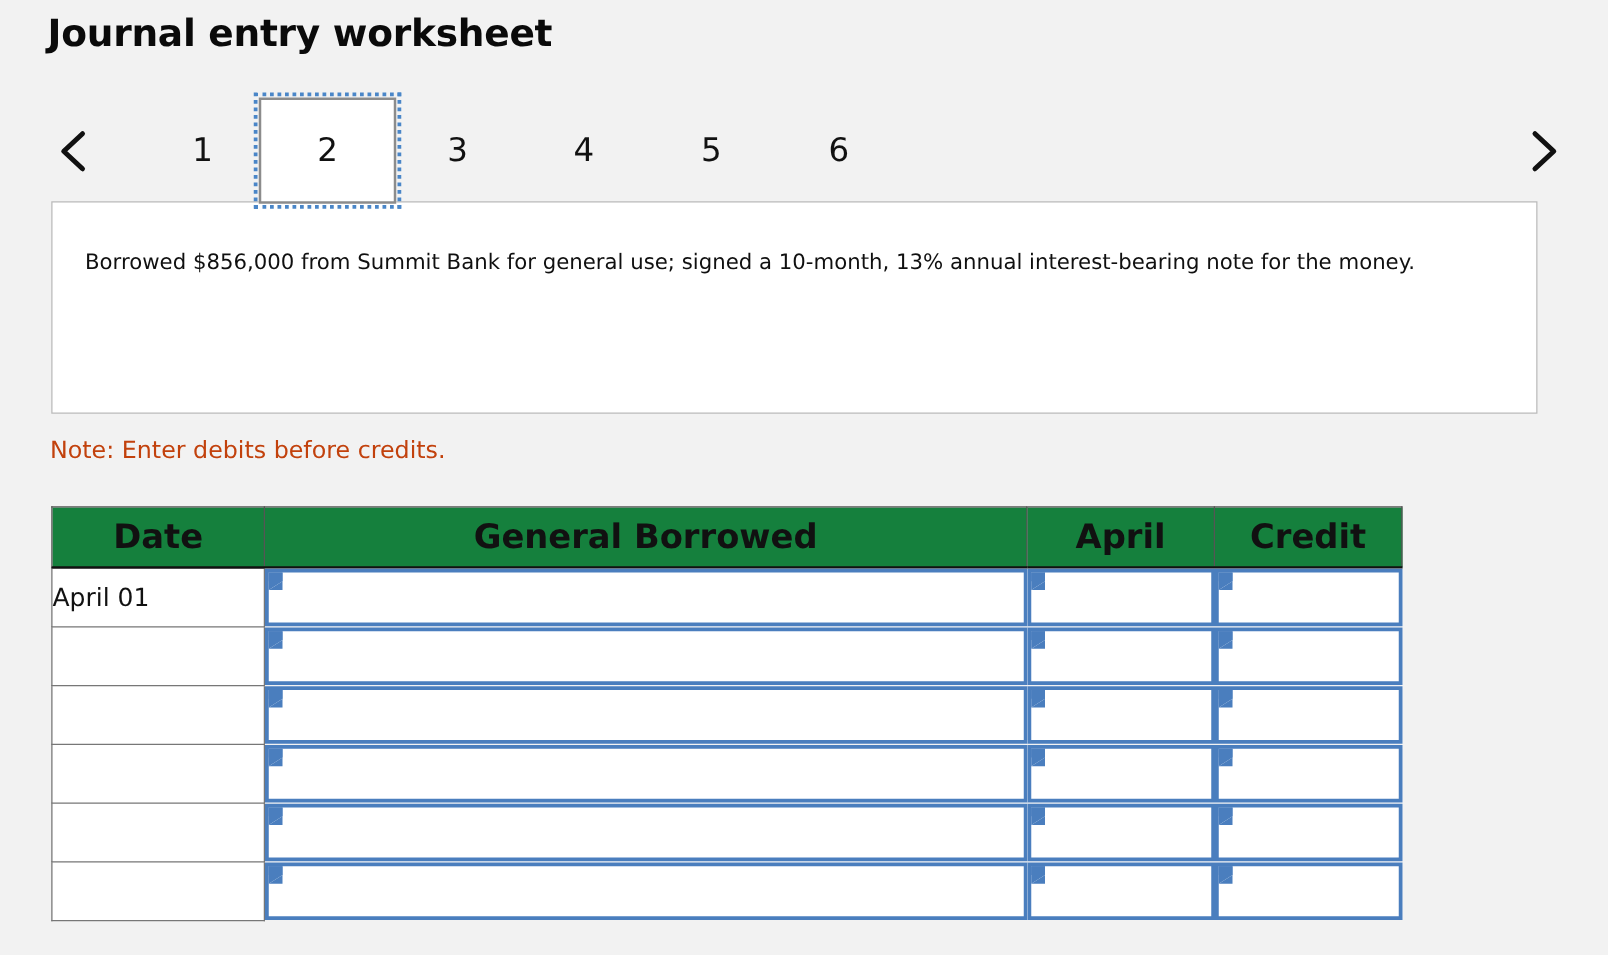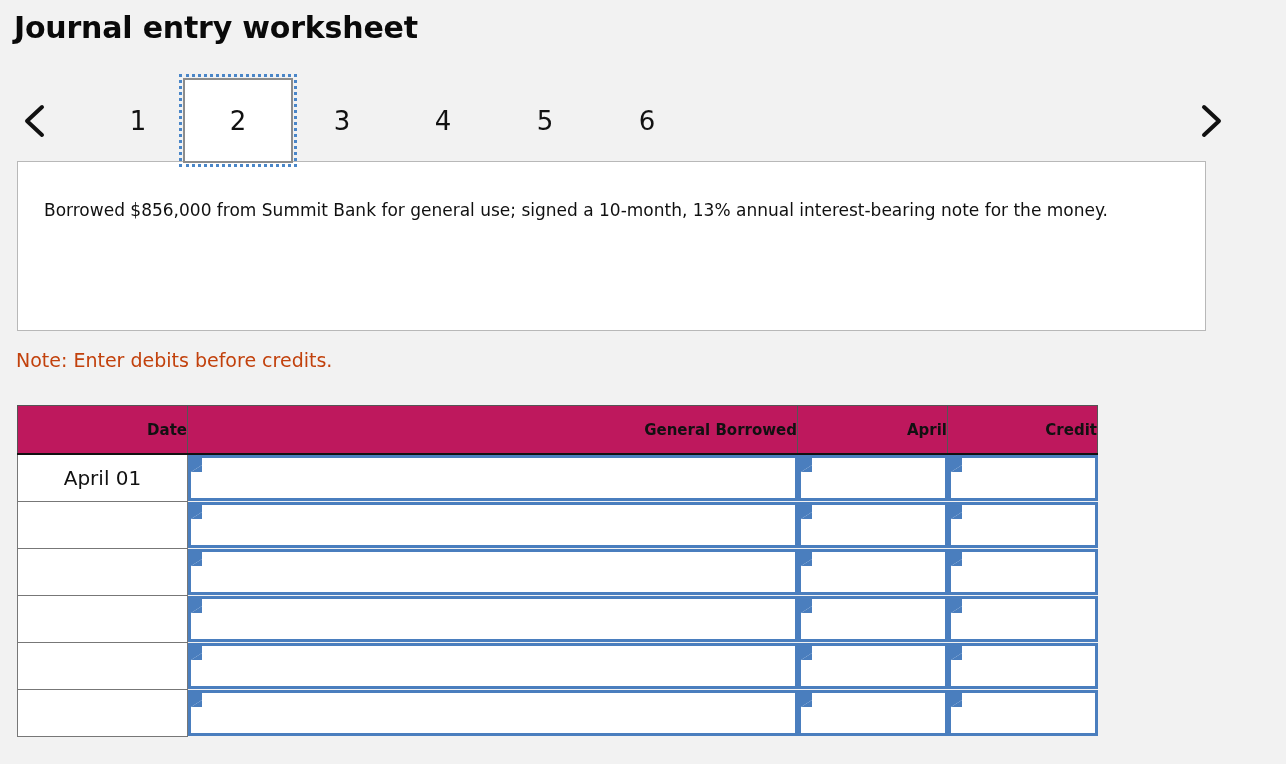--- a/index.html
+++ b/index.html
@@ -13,20 +13,21 @@
     background: #f2f2f2;
     font-family: "DejaVu Sans", sans-serif;
     color: #000;
     overflow: hidden;
   }
 
   #page-root {
     position: relative;
     width: 1056px;
     height: 764px;
+    margin-left: 24px;
   }
 
   
   .page-title {
     position: absolute;
     left: 14px;
     top: 10px;
     font-size: 30px;
     font-weight: bold;
     letter-spacing: -0.2px;
@@ -115,44 +116,43 @@
   
   .journal-table {
     position: absolute;
     left: 17px;
     top: 405px;
     width: 1080px;
     border-collapse: collapse;
     table-layout: fixed;
   }
   .journal-table th {
-    background: #be185d;
+    background: #15803d;
     border: 1px solid #555555;
     border-bottom: 2px solid #111111;
     height: 47px;
-    font-size: 15px;
+    font-size: 27px;
     font-weight: bold;
     color: #111;
-    text-align: right;
+    text-align: center;
     padding: 0;
   }
   .journal-table td {
     padding: 0;
     height: 46px;
     border: 1px solid #777777;
     background: #ffffff;
     vertical-align: middle;
   }
   .col-date   { width: 170px; }
   .col-gj     { width: 610px; }
   .col-debit  { width: 150px; }
   .col-credit { width: 150px; }
 
   td.date-cell {
-    text-align: center;
     font-size: 20px;
     color: #111;
   }
 
   
   td.input-cell {
     border: none;
     padding: 0;
     background: transparent;
   }

